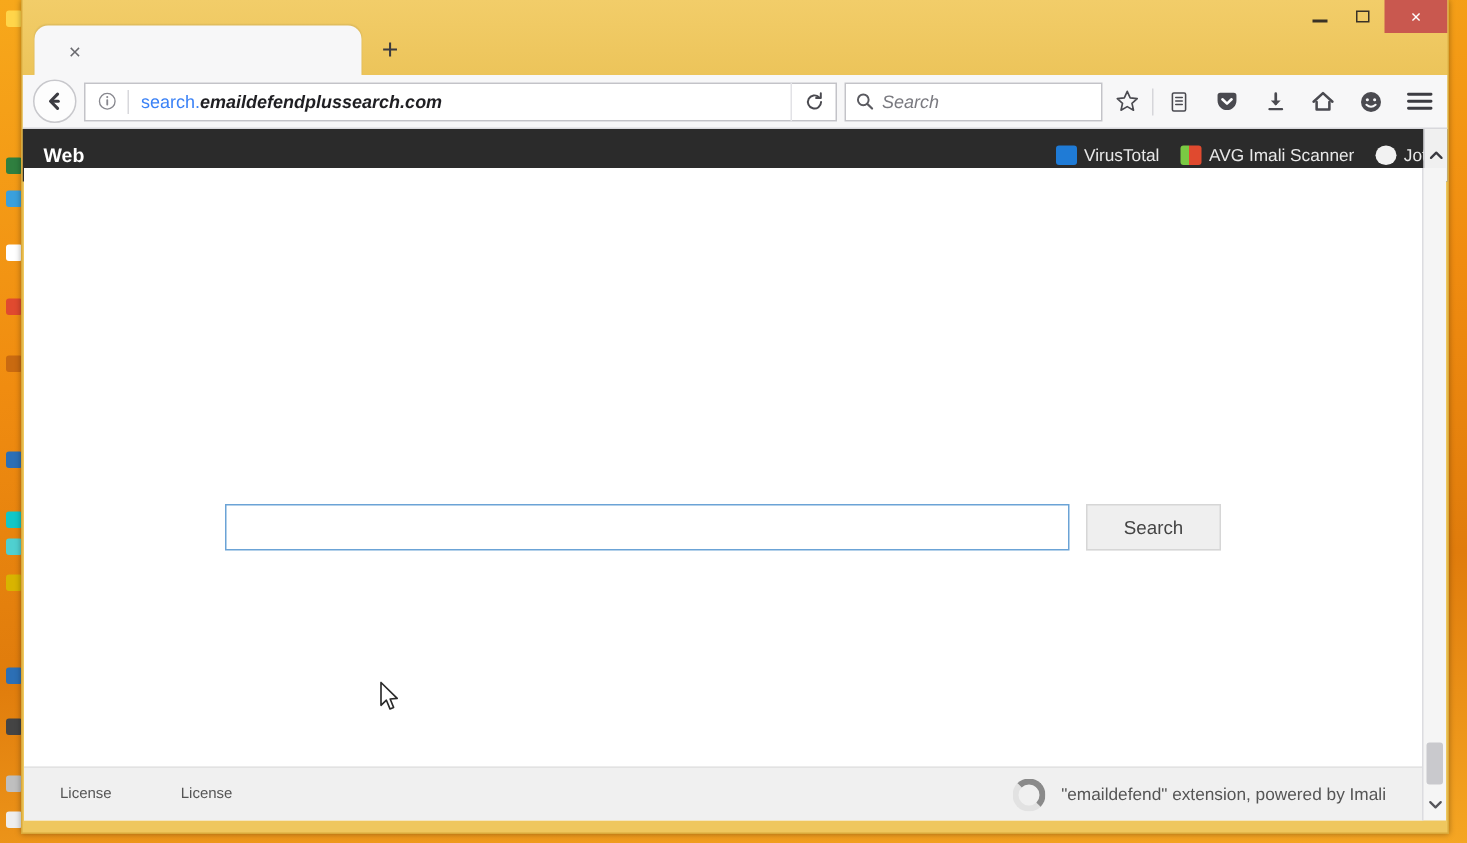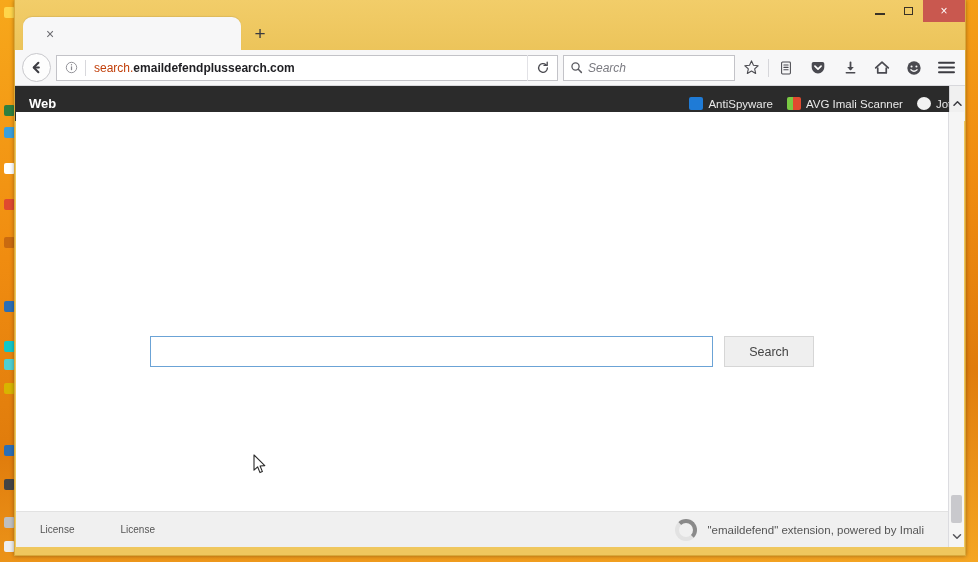--- a/index.html
+++ b/index.html
@@ -84,22 +84,22 @@
   #urlbar {
     flex: 1; height: 26px; background: #ffffff; border: 1px solid #c3c3c8;
     display: flex; align-items: center; min-width: 0;
   }
   .identity { width: 28px; display:flex; align-items:center; justify-content:center; flex:none; }
   .vsep { width: 1px; height: 16px; background: #d8d8dc; flex: none; }
   #urltext {
     flex: 1; padding: 0 8px; font-size: 12px; color: #1f1f23; white-space: nowrap;
     overflow: hidden; min-width: 0;
   }
-  #urltext .host { font-weight: bold; }
-  #urltext .sub { color: #c2410c; }
+  #urltext .host { font-weight: bold; font-style: italic; }
+  #urltext .sub { color: #3b82f6; }
   #reloadbtn {
     width: 30px; height: 26px; display:flex; align-items:center; justify-content:center;
     color:#4a4a50; flex: none; border-left: 1px solid #e2e2e6;
   }
   #searchbar {
     width: 172px; height: 26px; background:#fff; border: 1px solid #c3c3c8;
     display: flex; align-items: center; margin-left: 5px; flex: none;
   }
   #searchbar .sicon { width: 24px; display:flex; align-items:center; justify-content:center; flex:none; }
   #searchbar .splace { font-size: 12px; color: #7a7a80; font-style: italic; }
@@ -332,21 +332,21 @@
         <path d="M2 3h16M2 8h16M2 13h16" stroke="#3c3c42" stroke-width="2.1" stroke-linecap="round"></path>
       </svg>
     </div>
   </div>
 
   <div id="darkbar">
     <span class="web">Web</span>
     <div class="links">
       <span class="alink">
         <span class="badge" style="background:#1f7bd6"></span>
-        <span>AntiSpyware</span>
+        <span>VirusTotal</span>
       </span>
       <span class="alink">
         <span class="badge" style="background:linear-gradient(90deg,#7ac943 0%,#7ac943 40%,#e04a2f 40%,#e04a2f 100%)"></span>
         <span>AVG Imali Scanner</span>
       </span>
       <span class="alink">
         <span class="badge" style="background:#f2f2f2;border-radius:50%"></span>
         <span>Jotti</span>
       </span>
     </div>

